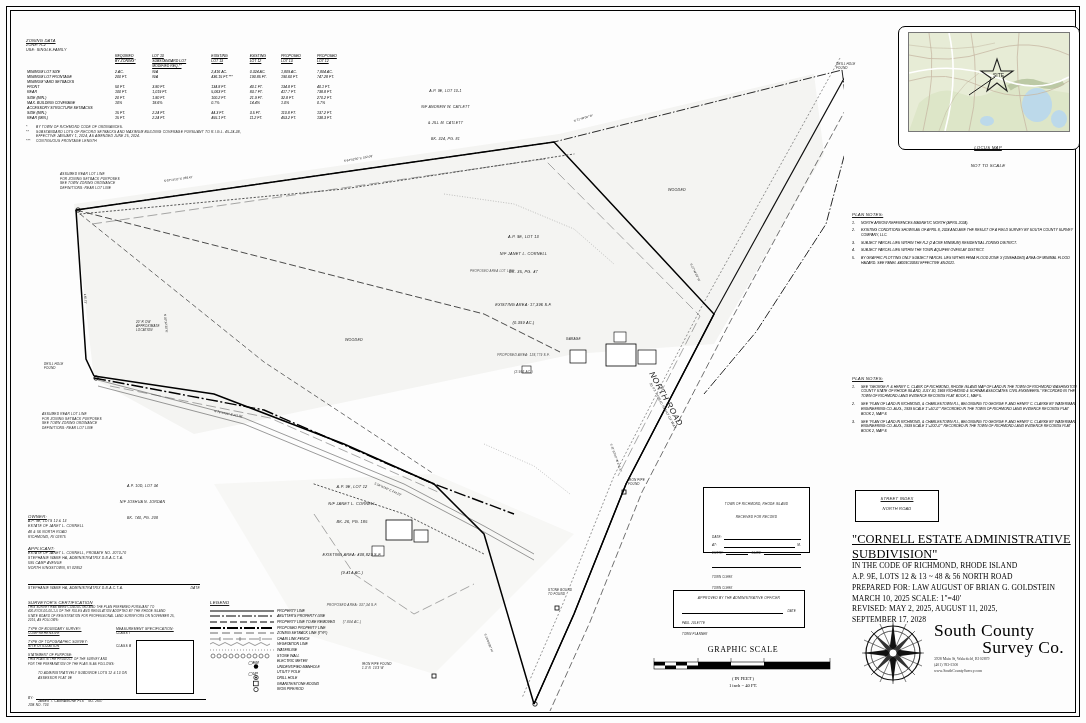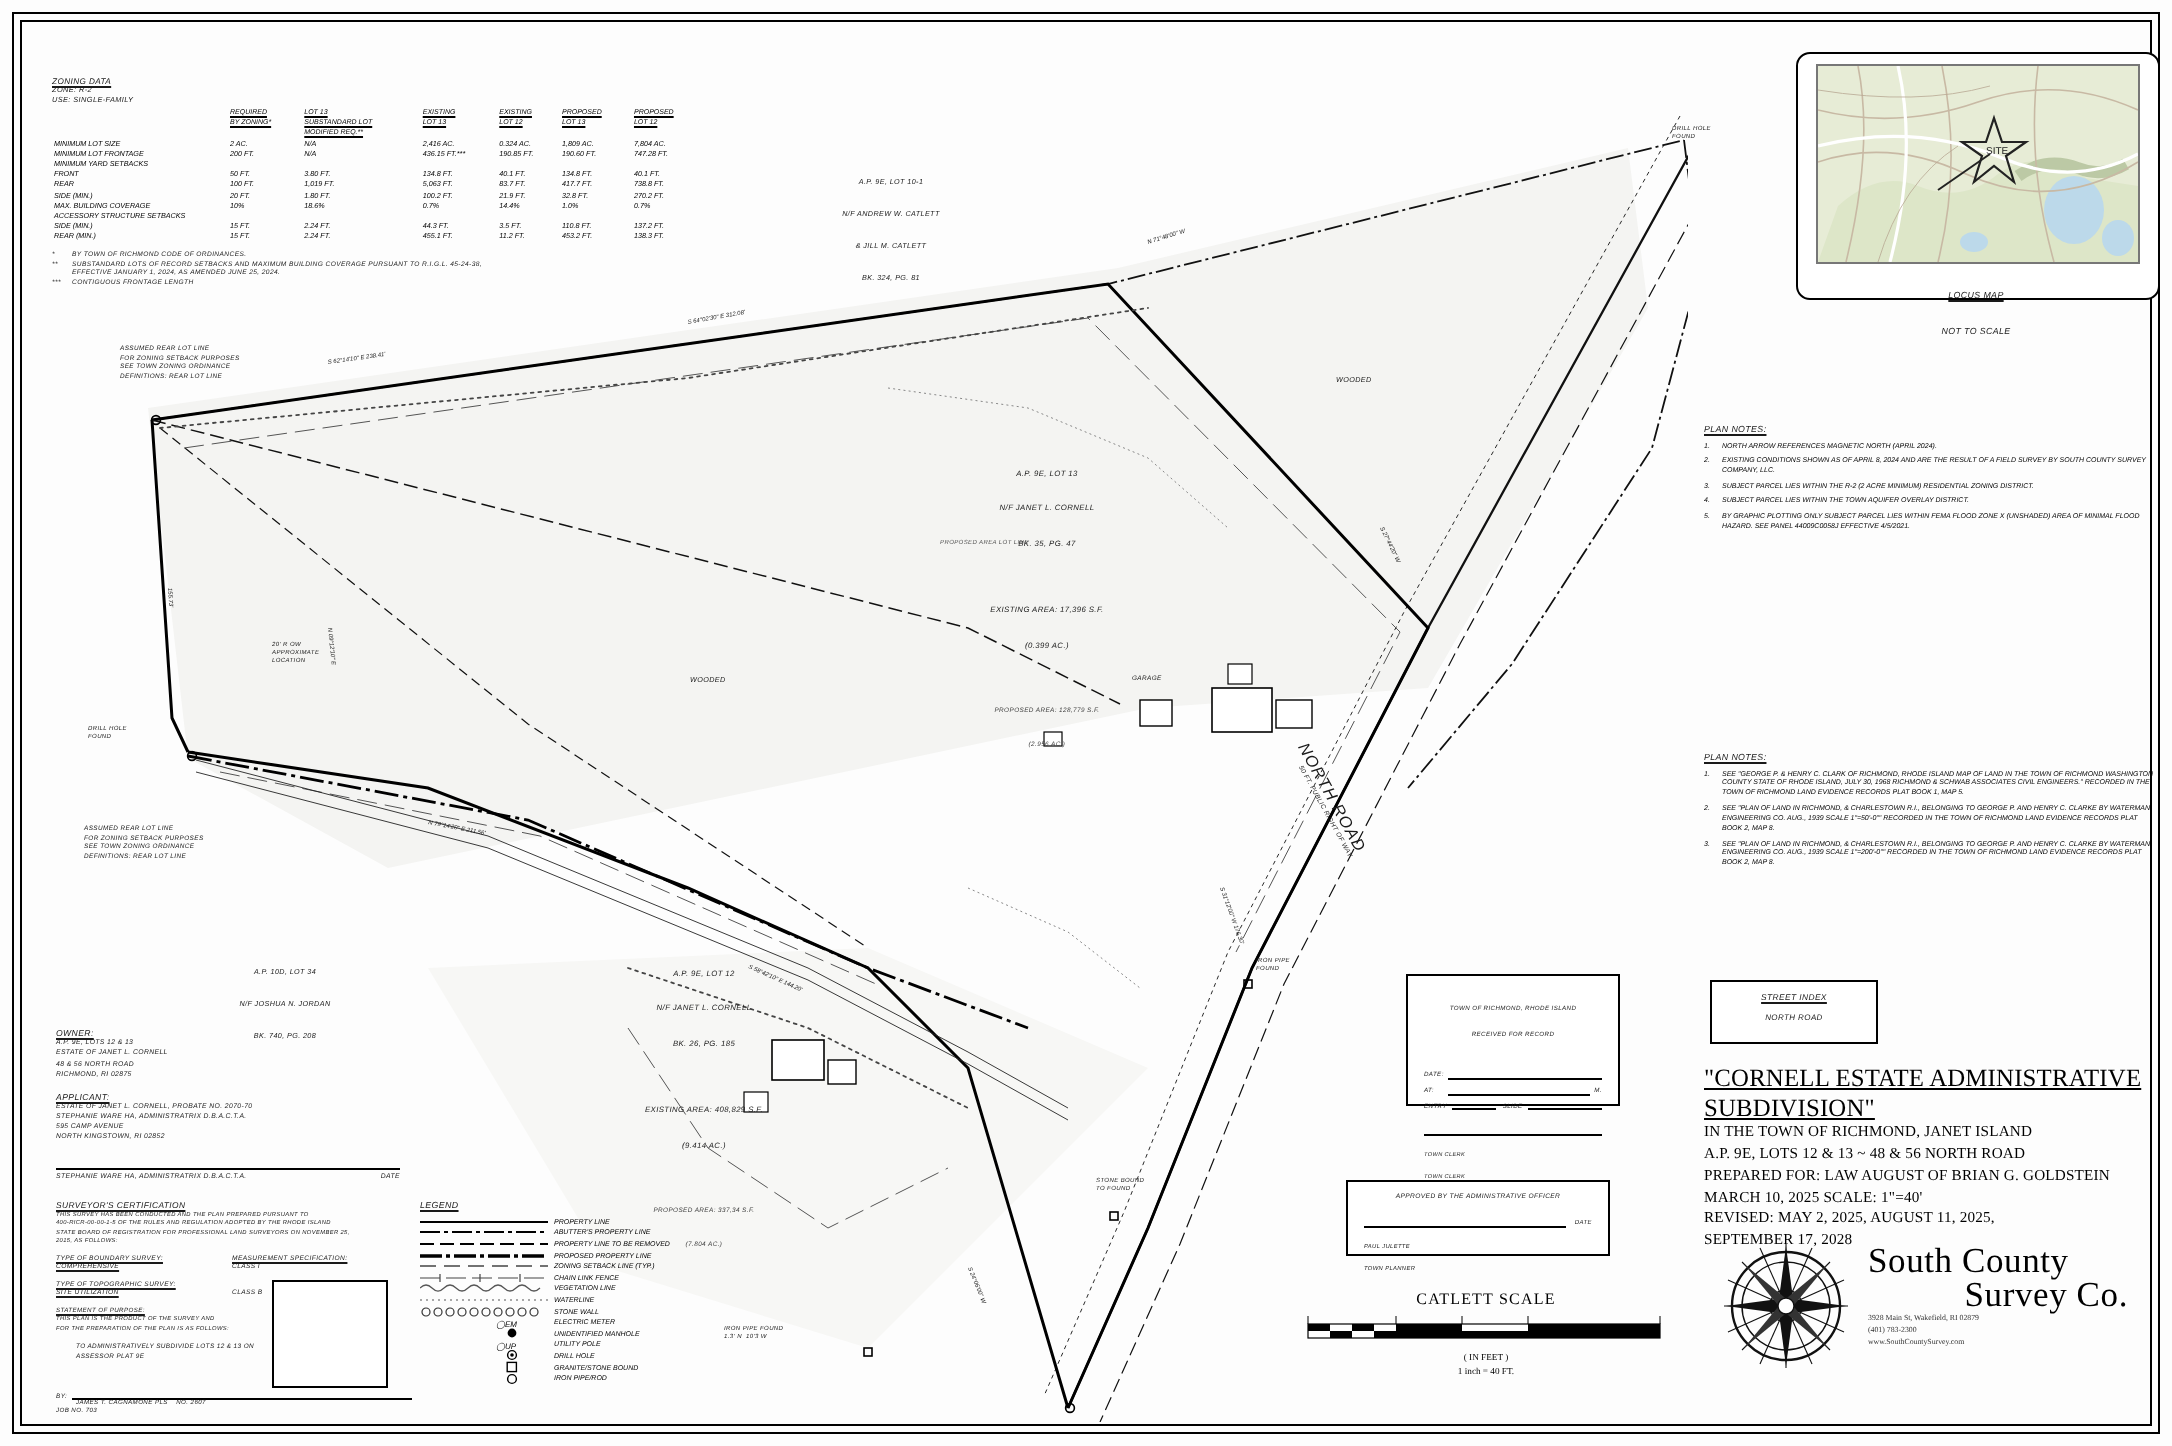--- a/index.html
+++ b/index.html
@@ -531,21 +531,21 @@
   </div>
 
   <div class="abs boxed" style="left:855px;top:490px;width:82px;height:30px;">
     <div class="t it ul" style="font-size:4.2px;text-align:center;margin-top:5px;">STREET INDEX</div>
     <div class="t it" style="font-size:4.0px;text-align:center;margin-top:5px;">NORTH ROAD</div>
   </div>
 
   <div class="abs" id="title">
     <div class="l1">"CORNELL ESTATE ADMINISTRATIVE SUBDIVISION"</div>
     <div class="sub" id="title-lines">
-        <div>IN THE TOWN OF RICHMOND, JANET ISLAND</div>
+        <div>IN THE CODE OF RICHMOND, RHODE ISLAND</div>
         <div>A.P. 9E, LOTS 12 &amp; 13 ~  48 &amp; 56 NORTH ROAD</div>
         <div>PREPARED FOR: LAW AUGUST OF BRIAN G. GOLDSTEIN</div>
         <div>MARCH 10, 2025   SCALE: 1"=40'</div>
         <div>REVISED: MAY 2, 2025, AUGUST 11, 2025,</div>
         <div>SEPTEMBER 17, 2028</div>
       </div>
   </div>
 
   <div class="abs" style="left:858px;top:618px;width:70px;height:70px;">
     <svg width="70" height="70" viewBox="0 0 70 70">
@@ -716,21 +716,21 @@
             <svg width="64" height="7">
               <circle cx="46" cy="3.5" r="2.2" fill="none" stroke="#000" stroke-width=".7"></circle>
             </svg>
           </div>
           <div class="lbl">IRON PIPE/ROD</div>
         </div>
       </div>
   </div>
 
   <div class="abs" id="gscale">
-    <div class="gh">CATLETT SCALE</div>
+    <div class="gh">GRAPHIC SCALE</div>
     <svg width="190" height="22" viewBox="0 0 190 22">
       <g stroke="#000" stroke-width=".6" fill="none">
         <rect x="6" y="8" width="176" height="7"></rect>
       </g>
       <rect x="6" y="8" width="11" height="3.5" fill="#000"></rect>
       <rect x="17" y="11.5" width="11" height="3.5" fill="#000"></rect>
       <rect x="28" y="8" width="11" height="3.5" fill="#000"></rect>
       <rect x="39" y="11.5" width="11" height="3.5" fill="#000"></rect>
       <rect x="50" y="8" width="33" height="7" fill="#000"></rect>
       <rect x="83" y="8" width="0" height="7" fill="#000"></rect>

